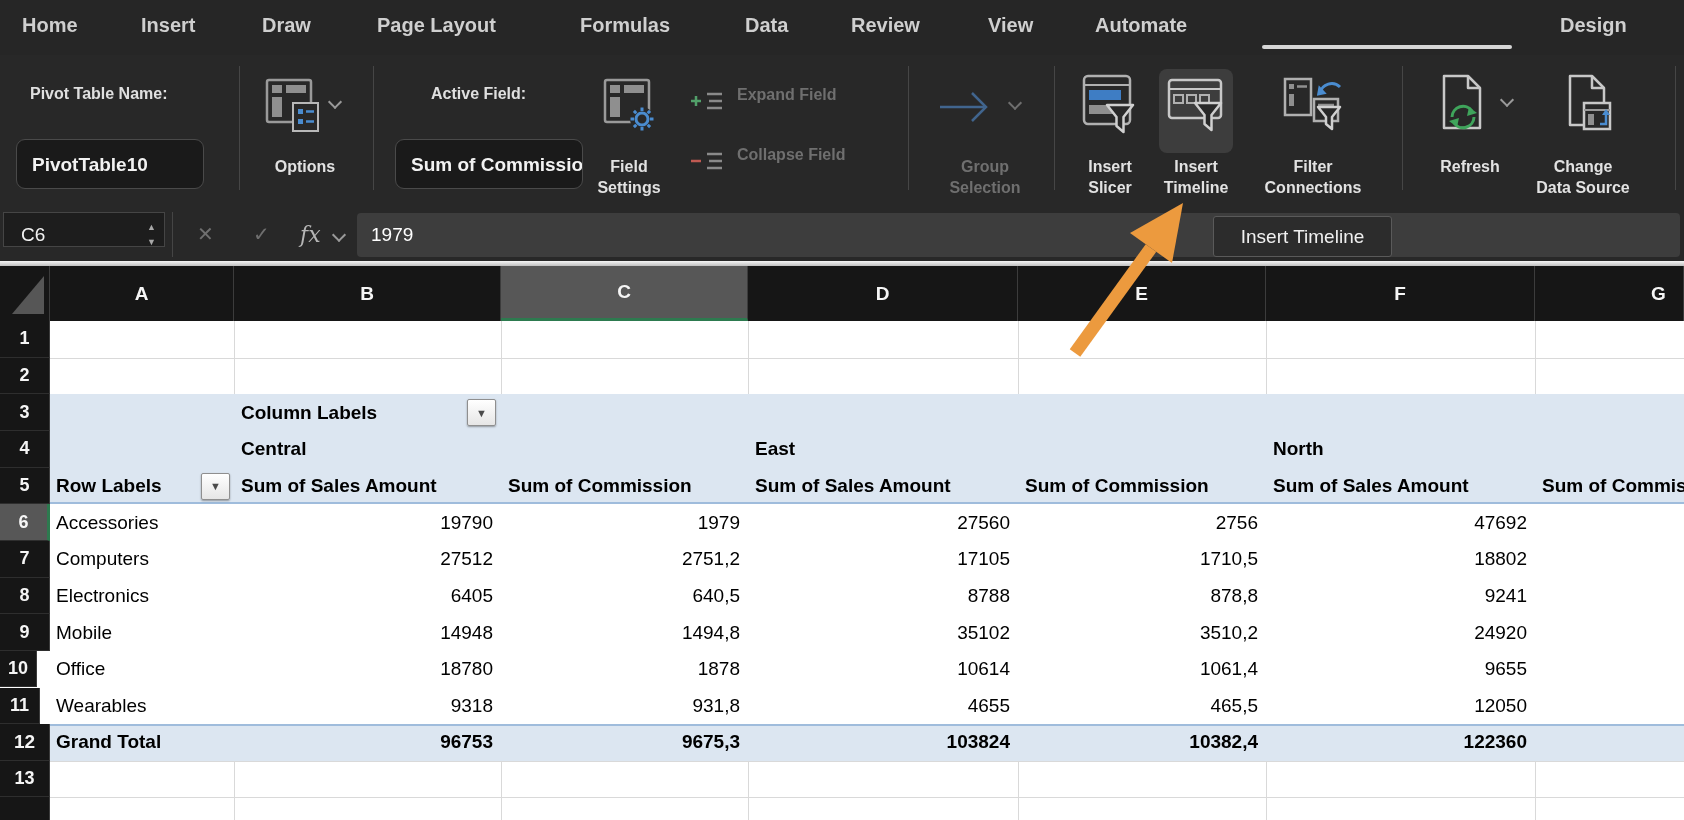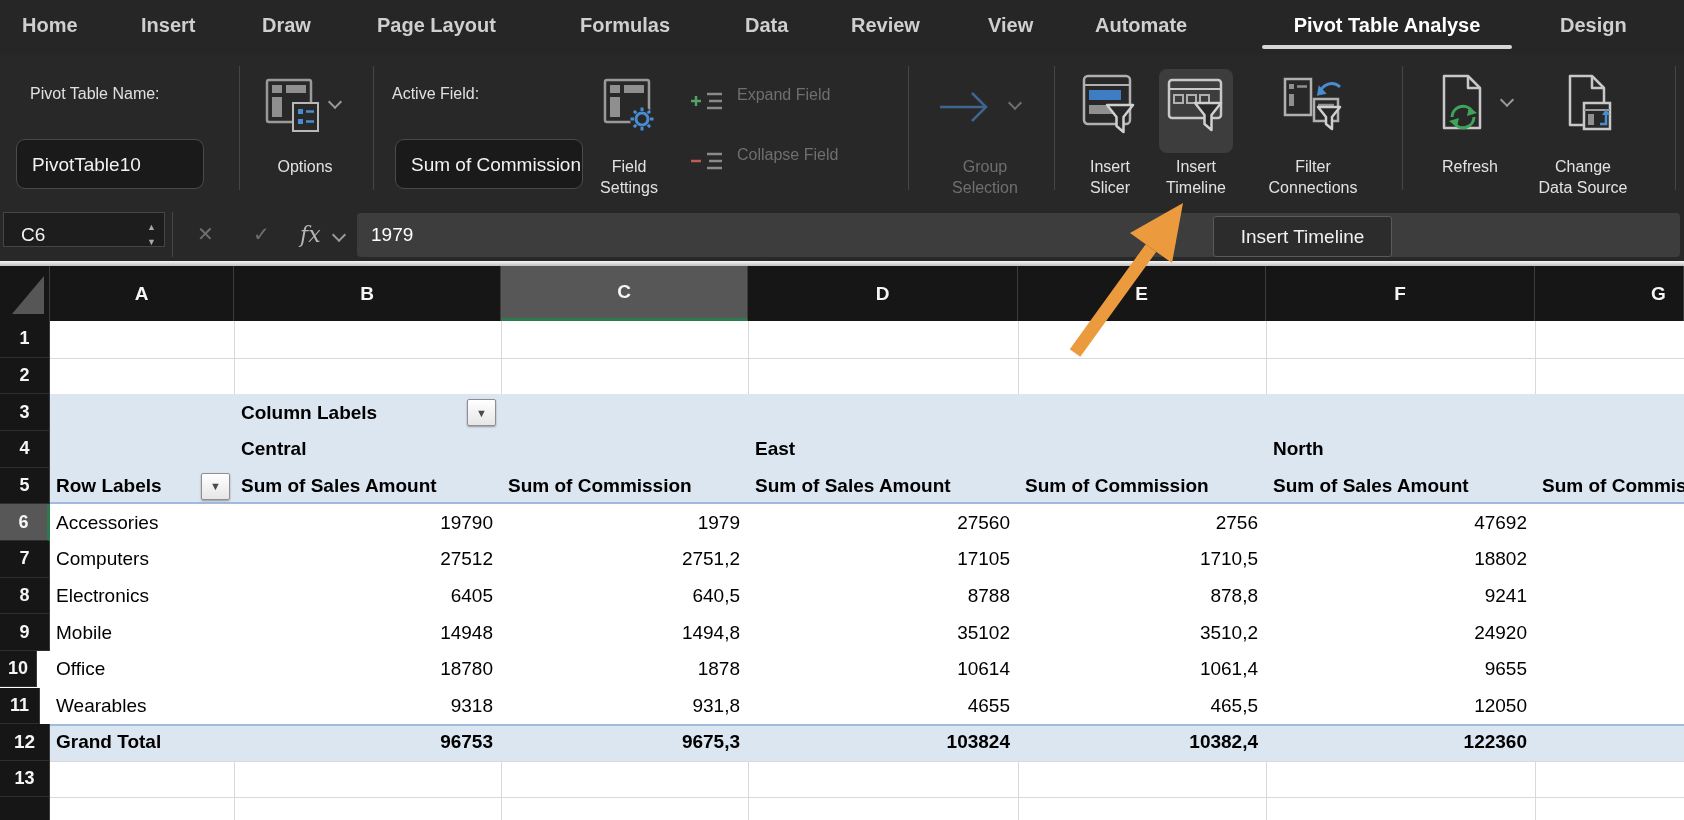--- a/index.html
+++ b/index.html
@@ -4,21 +4,21 @@
 <style>
   html,body{margin:0;padding:0;background:#282828;}
   #stage{position:relative;width:1684px;height:820px;overflow:hidden;background:#282828;
          font-family:"Liberation Sans","DejaVu Sans",sans-serif;-webkit-font-smoothing:antialiased;}
   
   #tabbar{position:absolute;left:0;top:0;width:1684px;height:55px;background:#262626;}
   .tab{position:absolute;top:14px;font-size:20px;font-weight:600;color:#cfcfcf;white-space:nowrap;cursor:default;}
   .tab.active{font-weight:700;color:#ffffff;text-align:center;}
   #tab-underline{position:absolute;top:45px;height:4px;border-radius:2px;background:#d6d6d6;}
   
-  #ribbon{position:absolute;left:0;top:55px;width:1684px;height:153px;background:#282828;border-bottom:2px solid #1e1e1e;}
+  #ribbon{position:absolute;left:0;top:55px;width:1684px;height:153px;background:#282828;border-bottom:2px solid #1e1e1e;font-weight:bold;}
   .rdiv{position:absolute;top:11px;width:1px;height:124px;background:#464646;}
   .grp-label{position:absolute;top:30px;font-size:16px;color:#e0e0e0;white-space:nowrap;}
   .input-box{position:absolute;top:84px;height:50px;background:#1a1a1a;border:1px solid #4a4a4a;border-radius:9px;
              color:#f2f2f2;font-size:19px;line-height:50px;padding:0 0 0 15px;overflow:hidden;white-space:nowrap;box-sizing:border-box;}
   .icon-slot{position:absolute;top:18px;}
   .btn-label{position:absolute;top:103px;font-size:16px;line-height:21px;text-align:center;color:#e2e2e2;white-space:pre-line;transform:translateX(-50%);}
   .btn-label.disabled{color:#6f6f6f;}
   .inline-label{position:absolute;font-size:16px;color:#6f6f6f;white-space:nowrap;}
   .chev{display:inline-block;width:8px;height:8px;border-right:2px solid #9a9a9a;border-bottom:2px solid #9a9a9a;transform:rotate(45deg);}
   .hoverpad{position:absolute;background:#3d3d3d;border-radius:8px;}
@@ -60,21 +60,20 @@
   <div id="tabbar">
       <div class="tab" style="left: 22px; position: absolute;">Home</div>
       <div class="tab" style="left: 141px; position: absolute;">Insert</div>
       <div class="tab" style="left: 262px; position: absolute;">Draw</div>
       <div class="tab" style="left: 377px; position: absolute;">Page Layout</div>
       <div class="tab" style="left: 580px; position: absolute;">Formulas</div>
       <div class="tab" style="left: 745px; position: absolute;">Data</div>
       <div class="tab" style="left: 851px; position: absolute;">Review</div>
       <div class="tab" style="left: 988px; position: absolute;">View</div>
       <div class="tab" style="left: 1095px; position: absolute;">Automate</div>
-      <div class="tab active" style="left: 1262px; position: absolute; width: 250px;">Pivot Table Analyse</div>
       <div id="tab-underline" style="left: 1262px; width: 250px; position: absolute;"></div>
       <div class="tab" style="left: 1560px; position: absolute;">Design</div>
     </div>
 
   <div id="ribbon">
 
     <div class="grp-label" style="left:30px">Pivot Table Name:</div>
     <div class="input-box" style="left:16px;width:188px"><span>PivotTable10</span></div>
 
     <div class="rdiv" style="left:239px"></div>
@@ -90,21 +89,21 @@
         <rect x="36" y="46" width="5" height="5" fill="#4A8CD0"></rect>
         <line x1="44" y1="38.5" x2="52" y2="38.5" stroke="#4A8CD0" stroke-width="2.5"></line>
         <line x1="44" y1="48.5" x2="52" y2="48.5" stroke="#4A8CD0" stroke-width="2.5"></line>
       </svg>
     </div>
     <span class="chev" style="position:absolute;left:330px;top:42px"></span>
     <div class="btn-label" style="left:305px;top:101px">Options</div>
 
     <div class="rdiv" style="left:373px"></div>
 
-    <div class="grp-label" style="left:392px">Active Field:</div>
+    <div class="grp-label" style="left:431px">Active Field:</div>
     <div class="input-box" style="left:395px;width:188px"><span>Sum of Commission</span></div>
 
     <div class="icon-slot" style="left:600px">
       <svg width="60" height="64" viewBox="0 0 60 64">
         <rect x="5" y="7" width="44" height="42" rx="2" fill="none" stroke="#9a9a9a" stroke-width="2.5"></rect>
         <rect x="10" y="12" width="10" height="8" fill="#8f8f8f"></rect>
         <rect x="24" y="12" width="20" height="8" fill="#8f8f8f"></rect>
         <rect x="10" y="24" width="10" height="20" fill="#8f8f8f"></rect>
         <g transform="translate(42,46)">
           <circle cx="0" cy="0" r="12" fill="#282828"></circle>

